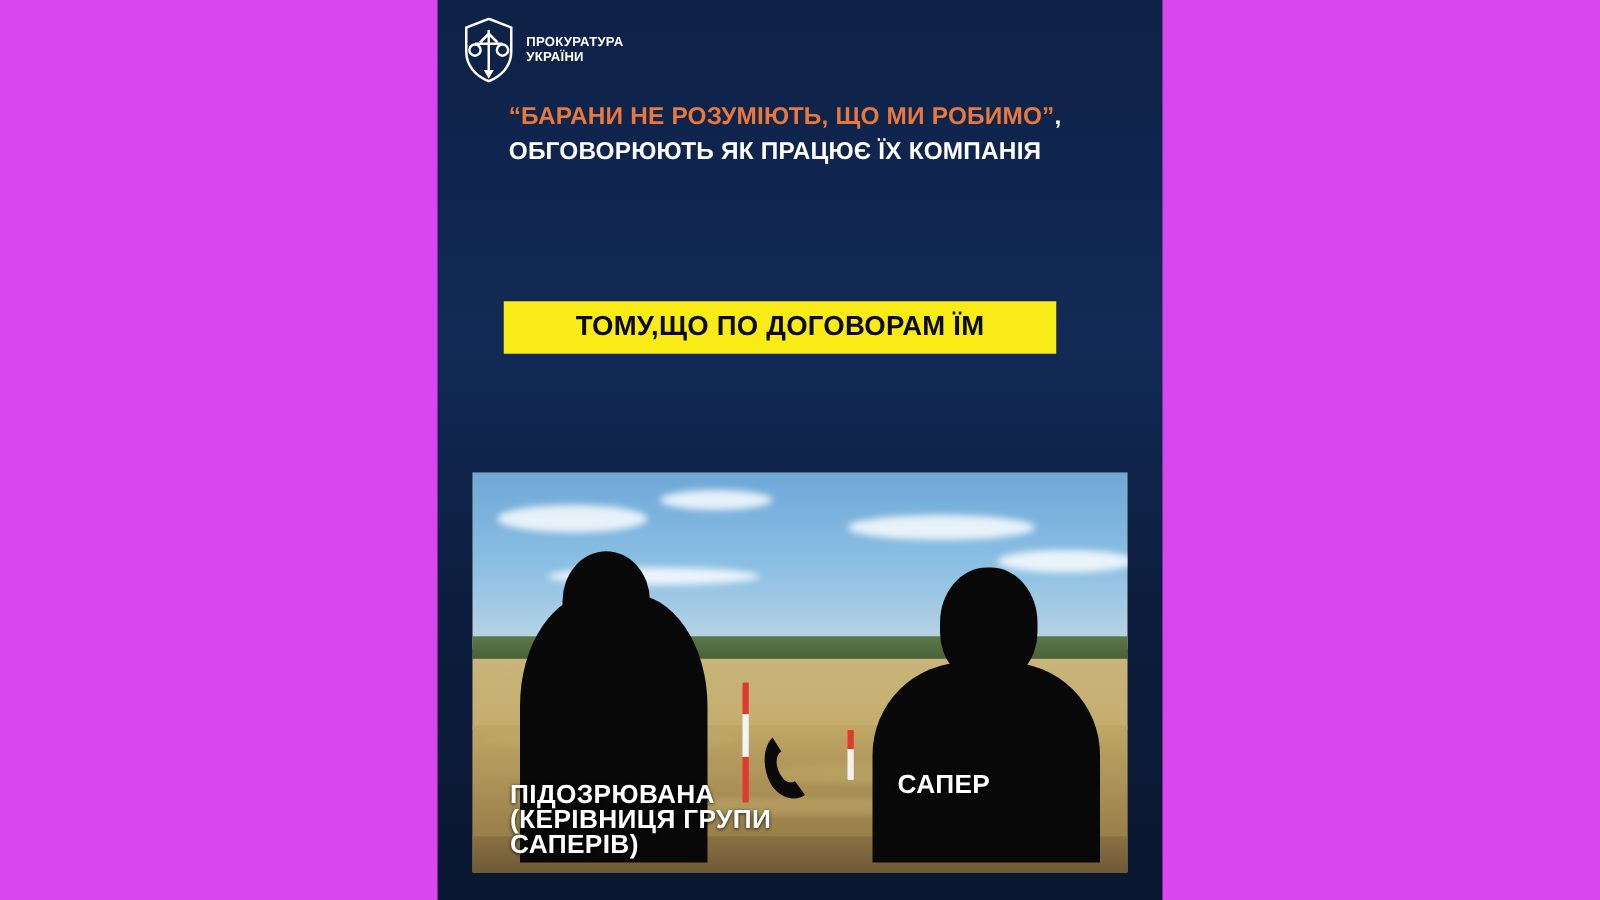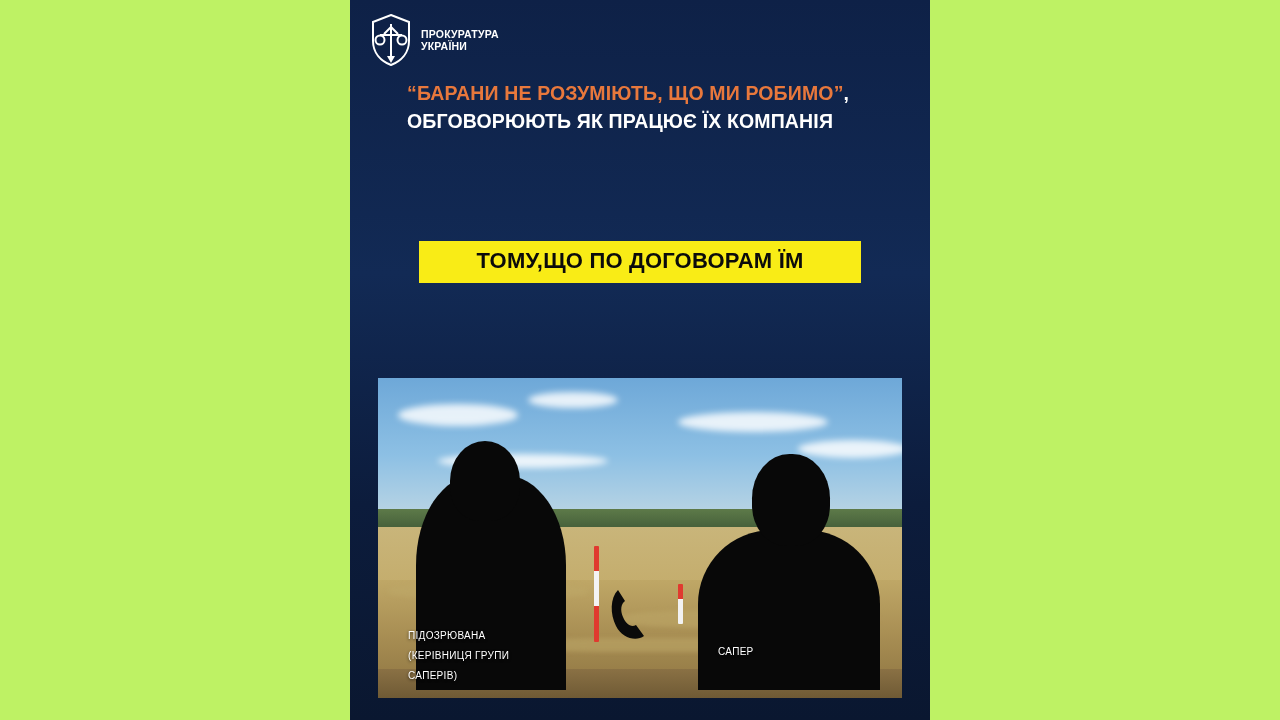--- a/index.html
+++ b/index.html
@@ -7,21 +7,21 @@
     width: 1280px;
     height: 720px;
     background: #000;
     overflow: hidden;
     font-family: "Liberation Sans", sans-serif;
   }
   #stage {
     position: relative;
     width: 1280px;
     height: 720px;
-    background: #bef264;
+    background: #d946ef;
   }
   
   #panel {
     position: absolute;
     left: 350px;
     top: 0;
     width: 580px;
     height: 720px;
     background: linear-gradient(180deg, #0e2147 0%, #122a55 38%, #0c1c3c 70%, #0a1730 100%);
     overflow: hidden;
@@ -67,21 +67,21 @@
     color: #ffffff;
     text-transform: uppercase;
     white-space: nowrap;
   }
   .hl-quote { color: #e8783c; }
   .hl-quote .tail { color: #ffffff; }
 
   
   #caption-band {
     position: absolute;
-    left: 69px;
+    left: 53px;
     top: 241px;
     width: 442px;
     background: #f9ec16;
     padding: 6px 10px 8px 10px;
     text-align: center;
   }
   .cap-line {
     color: #0b0b0b;
     font-size: 22px;
     font-weight: 700;
@@ -167,30 +167,30 @@
     position: absolute;
     left: 226px;
     bottom: 52px;
     width: 62px;
     height: 62px;
   }
   
   .photo-label {
     position: absolute;
     color: #ffffff;
-    font-size: 10px;
-    font-weight: 400;
+    font-size: 21px;
+    font-weight: 700;
     line-height: 20px;
     letter-spacing: 0.3px;
     text-transform: uppercase;
     white-space: pre-line;
     text-shadow: 0 1px 3px rgba(0,0,0,0.85);
   }
   #label-suspect { left: 30px; bottom: 12px; }
-  #label-sapper { left: 340px; bottom: 36px; }
+  #label-sapper { left: 340px; bottom: 60px; }
 </style>
 </head>
 <body>
 
 <div id="stage">
   <div id="panel">
 
     <div id="header">
       <div id="emblem">
         <svg width="42" height="52" viewBox="0 0 42 52" xmlns="http://www.w3.org/2000/svg">

